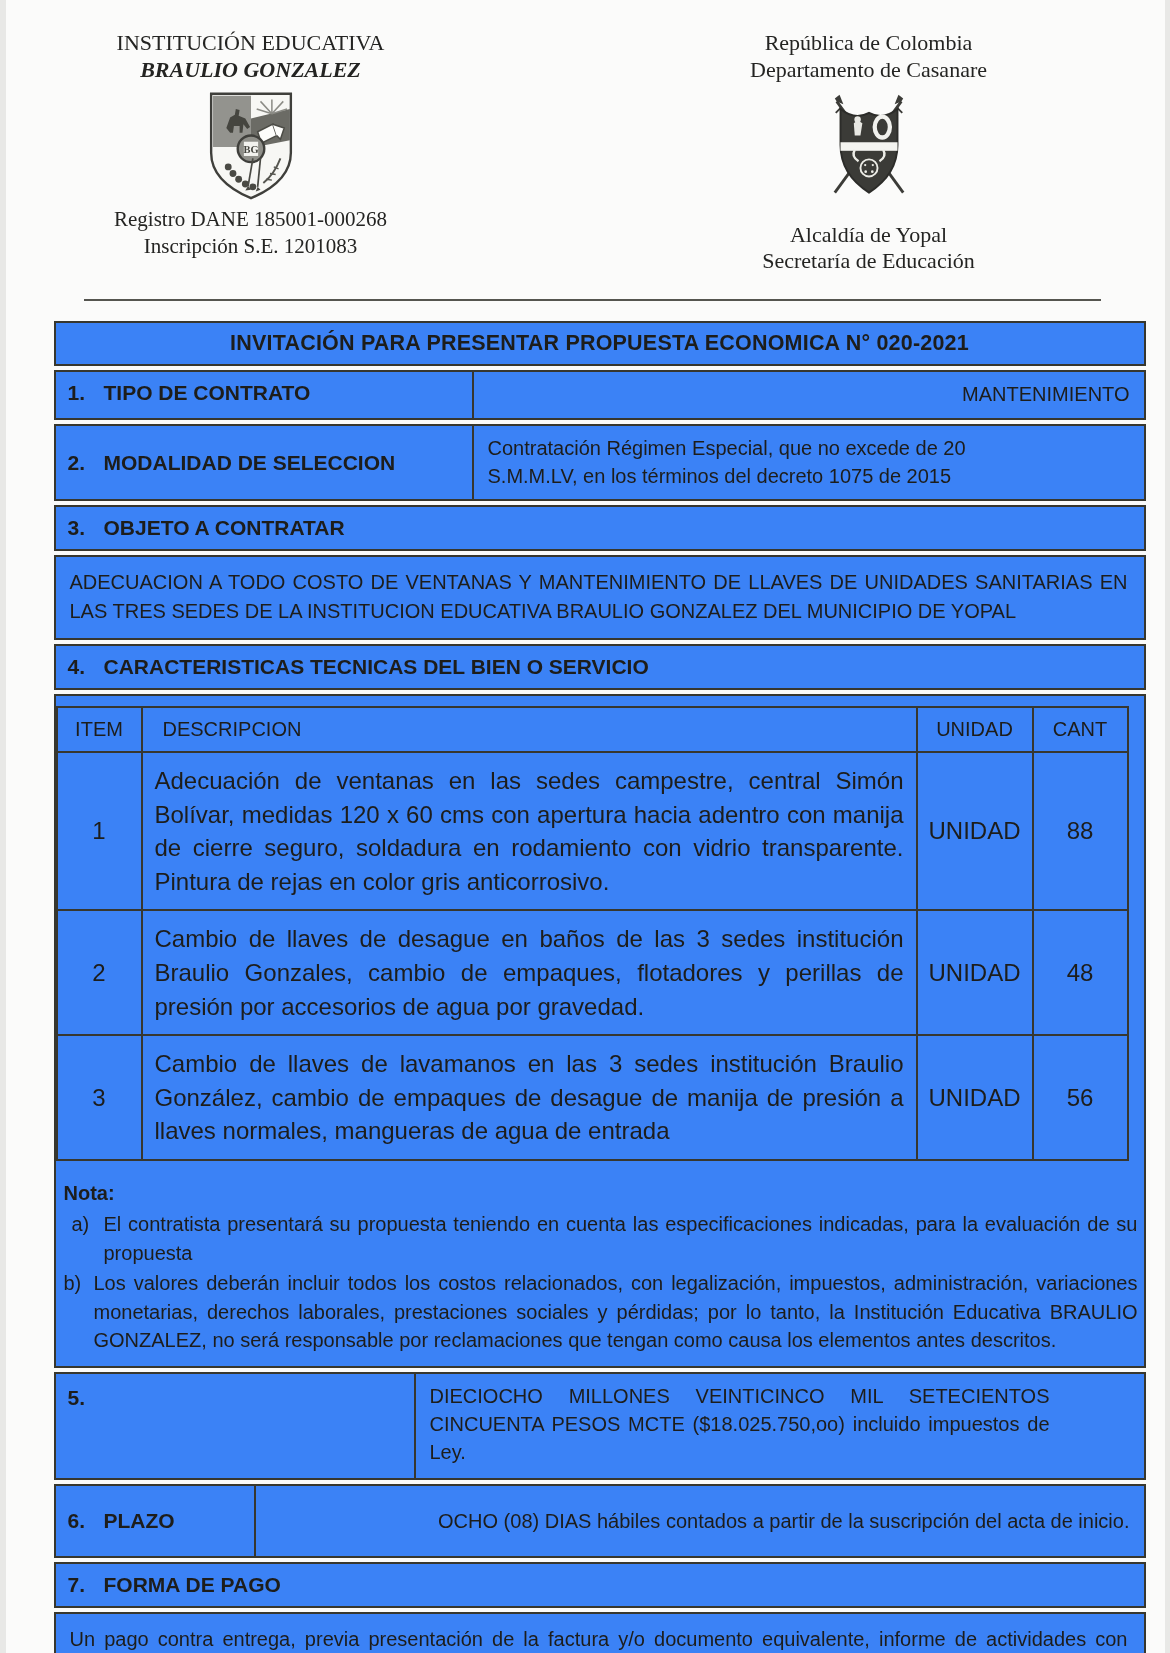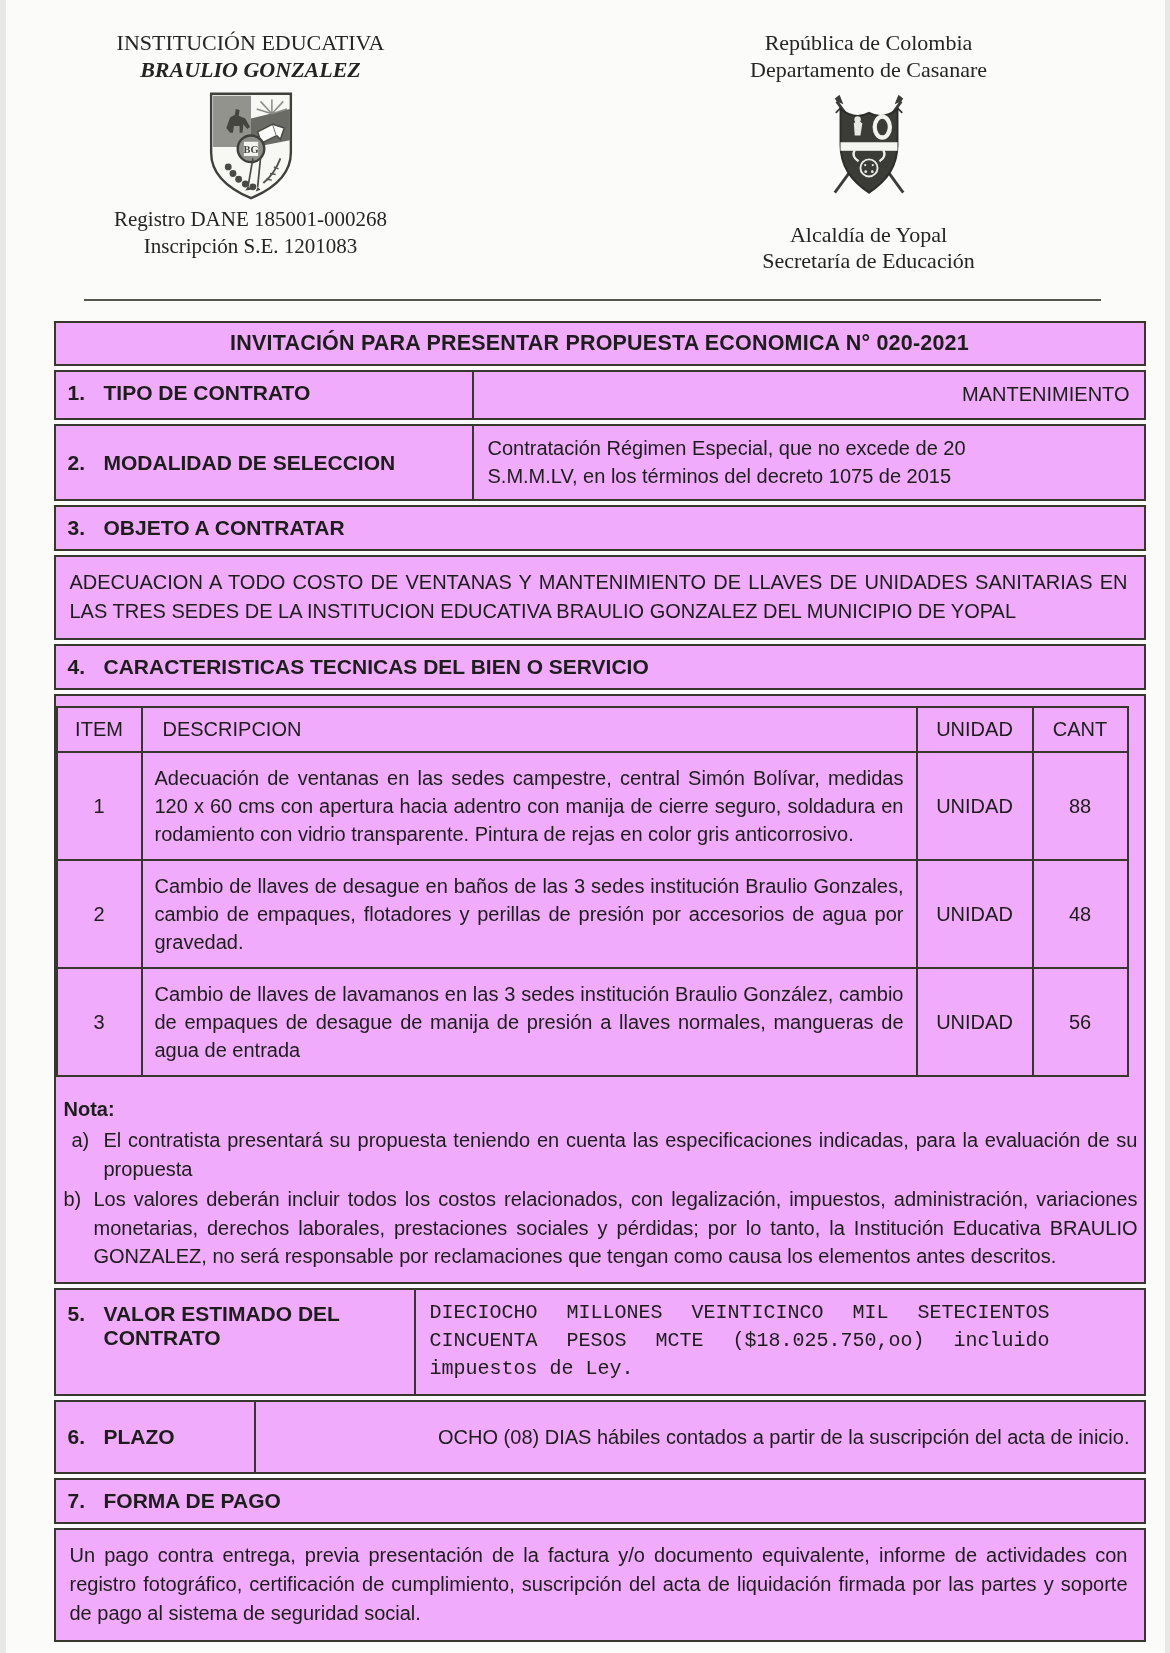--- a/index.html
+++ b/index.html
@@ -11,44 +11,44 @@
   .hcol.left{width:430px;}
   .hcol.right{width:400px;}
   .h-line{font-size:22px;line-height:1.22;color:#242422;}
   .school{font-weight:bold;font-style:italic;}
   .crest{margin:6px auto 4px;display:block;}
   .reg{font-size:21px;line-height:1.28;color:#242422;}
   .hspacer{height:14px;}
   .divider{border-top:2px solid #55554f;margin:24px 64px 20px 78px;}
   
   .doc{margin-left:48px;width:1092px;}
-  .box{border:2px solid #37372f;margin-bottom:4px;box-sizing:border-box;background:#f0abfc;}
+  .box{border:2px solid #37372f;margin-bottom:4px;box-sizing:border-box;background:#3b82f6;}
   .titlebox{text-align:center;font-weight:bold;font-size:21.5px;padding:8px 12px;letter-spacing:0.2px;}
   .trow{display:flex;align-items:stretch;}
   .c1{border-right:2px solid #37372f;box-sizing:border-box;font-weight:bold;font-size:21px;
       padding:9px 12px;display:flex;align-items:flex-start;}
   .c1 .num{width:36px;flex:none;}
   .c2{flex:1;font-size:20px;padding:9px 14px;line-height:1.38;}
   .w418{width:418px;flex:none;}
   .w360{width:360px;flex:none;}
   .w200{width:200px;flex:none;}
   .vcenter{align-items:center;}
   .c2.vmid{display:flex;align-items:center;justify-content:flex-end;}
   .fullhead{font-weight:bold;font-size:21px;padding:9px 12px;display:flex;}
   .fullhead .num{width:36px;flex:none;}
   .para{font-size:20px;line-height:1.45;text-align:justify;padding:11px 16px 12px 14px;}
   .modal-val{max-width:560px;}
-  .valor-val{max-width:620px;text-align:justify;font-family:Liberation Mono, monospace;}
+  .valor-val{max-width:620px;text-align:justify;}
   .valor-c1{padding-top:12px;min-height:104px;}
   .plazo-row{min-height:74px;}
   
   .items{border-collapse:collapse;table-layout:fixed;margin:10px 3px 0 0;width:1071px;}
   .items th{border:2px solid #37372f;font-weight:normal;font-size:20px;padding:10px 6px;text-align:center;}
   .items th.desc{text-align:left;padding-left:20px;}
-  .items td{border:2px solid #37372f;font-size:20px;vertical-align:middle;}
+  .items td{border:2px solid #37372f;font-size:24px;vertical-align:middle;}
   .items td.cc{text-align:center;}
   .items td.desc{text-align:justify;padding:11px 12px;line-height:1.4;}
   
   .nota{margin:18px 6px 12px 8px;font-size:20px;line-height:1.42;}
   .nota-title{font-weight:bold;margin-bottom:3px;}
   .nota-item{position:relative;text-align:justify;margin-top:2px;}
   .nota-item .marker{position:absolute;left:0;top:0;}
   .nota-item.a{padding-left:40px;}
   .nota-item.a .marker{left:8px;}
   .nota-item.b{padding-left:30px;}
@@ -215,21 +215,20 @@
         <div class="nota-item b">
           <span class="marker">b)</span>
           <span>Los valores deberán incluir todos los costos relacionados, con legalización, impuestos, administración, variaciones monetarias, derechos laborales, prestaciones sociales y pérdidas; por lo tanto, la Institución Educativa BRAULIO GONZALEZ, no será responsable por reclamaciones que tengan como causa los elementos antes descritos.</span>
         </div>
       </div>
     </div>
 
     <div class="box trow">
       <div class="c1 w360 valor-c1">
         <span class="num">5.</span>
-        <span>VALOR ESTIMADO DEL CONTRATO</span>
       </div>
       <div class="c2">
         <div class="valor-val">DIECIOCHO MILLONES VEINTICINCO MIL SETECIENTOS CINCUENTA PESOS MCTE ($18.025.750,oo) incluido impuestos de Ley.</div>
       </div>
     </div>
 
     <div class="box trow plazo-row">
       <div class="c1 w200 vcenter">
         <span class="num">6.</span>
         <span>PLAZO</span>

